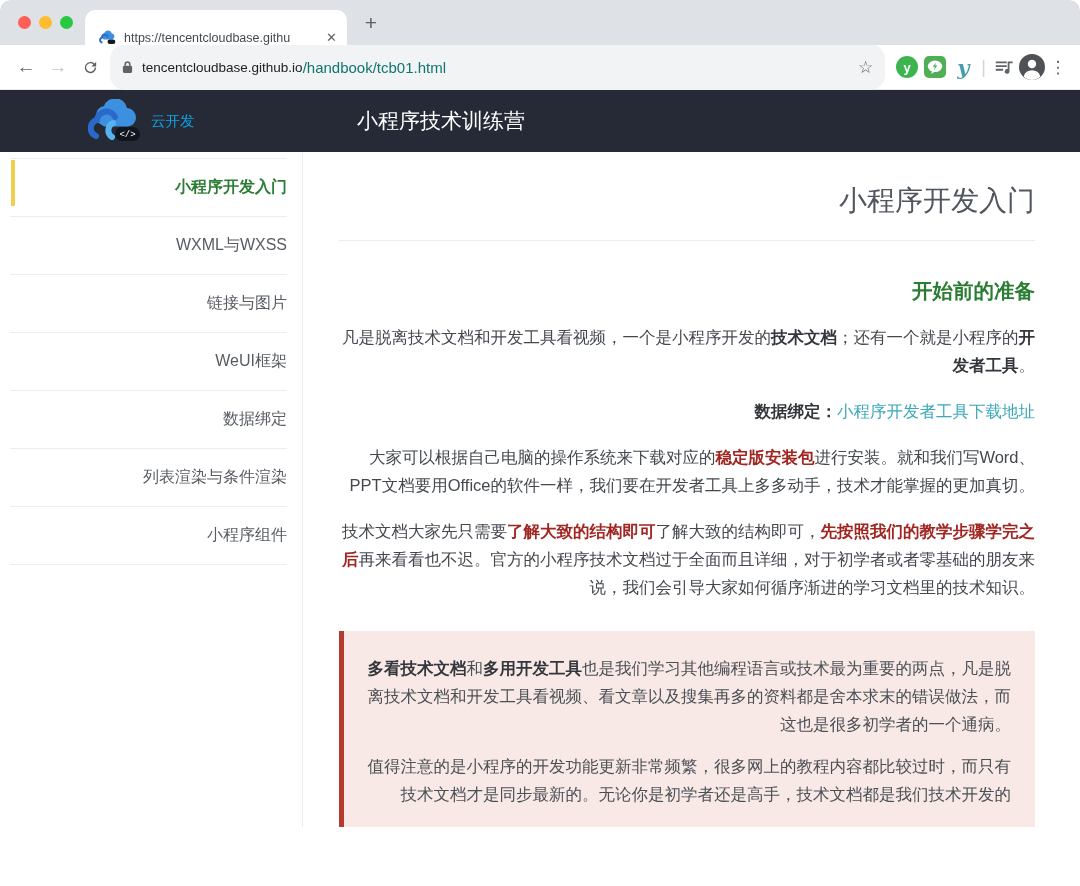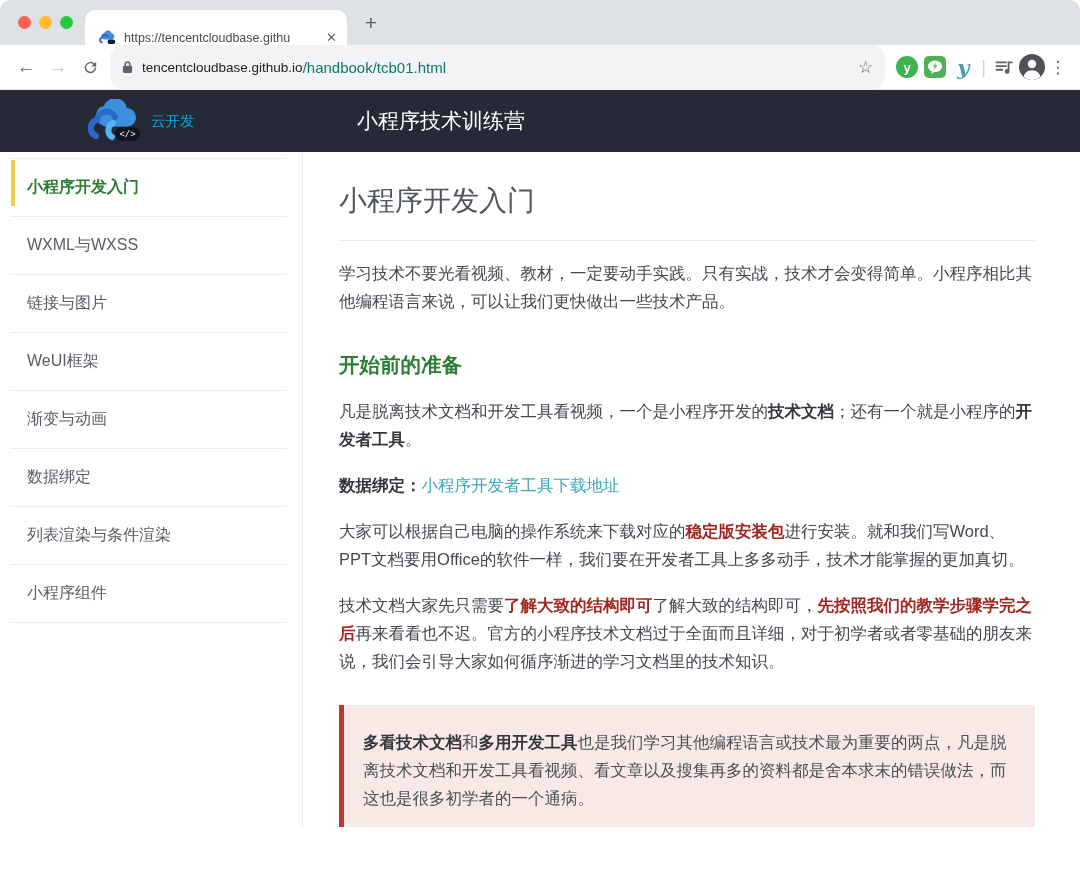--- a/index.html
+++ b/index.html
@@ -37,21 +37,21 @@
   .tb-sep { color:#d0d3d8; font-size:18px; margin:0 4px; }
   .menu-dots { font-size:17px; color:#5f6368; width:24px; text-align:center; letter-spacing:0; }
 
   
   .site-header { position:relative; height:62px; background:#252a36; display:flex; align-items:center; }
   .logo { display:flex; align-items:center; gap:11px; margin-left:88px; }
   .logo-text { color:#0ea5e9; font-size:14.5px; }
   .site-title { position:absolute; left:345px; color:#fff; font-size:21px; font-weight:400;margin-left:12px; }
 
   
-  .layout { display:flex; height:675px; }
+  .layout { display:flex; height:675px;text-align:right; }
   .sidebar { width:303px; flex:0 0 303px; background:#fff; border-right:1px solid #ececec; }
   .side-list { list-style:none; margin:6px 15px 0 10px; border-top:1px solid #ededed; }
   .side-item { position:relative; padding:18px 0 18px 17px; border-bottom:1px solid #ededed;
     font-size:16px; color:#585c62; cursor:default; }
   .side-item.active { color:#2b7d33; font-weight:600; }
   .side-item.active::before { content:""; position:absolute; left:1px; top:1px; bottom:10px;
     width:3.5px; background:#f0cf4c; }
 
   .main { flex:1; padding:16px 45px 0 36px; overflow:hidden; }
   .main h1 { font-size:28px; font-weight:400; color:#50565e; margin:14px 0 20px; }
@@ -158,32 +158,30 @@
   </div>
 
   <div class="layout">
 
     <aside class="sidebar">
       <ul class="side-list">
         <li class="side-item active">小程序开发入门</li>
         <li class="side-item">WXML与WXSS</li>
         <li class="side-item">链接与图片</li>
         <li class="side-item">WeUI框架</li>
-        <li class="side-item">渐变与动画</li>
         <li class="side-item">数据绑定</li>
         <li class="side-item">列表渲染与条件渲染</li>
         <li class="side-item">小程序组件</li>
       </ul>
     </aside>
 
     <main class="main">
       <h1>小程序开发入门</h1>
       <hr class="rule">
 
-      <p>学习技术不要光看视频、教材，一定要动手实践。只有实战，技术才会变得简单。小程序相比其他编程语言来说，可以让我们更快做出一些技术产品。</p>
 
       <h2>开始前的准备</h2>
 
       <p><span>凡是脱离技术文档和开发工具看视频，一个是小程序开发的</span><strong>技术文档</strong><span>；还有一个就是小程序的</span><strong>开发者工具</strong><span>。</span></p>
 
       <p><strong>数据绑定：</strong><a class="link">小程序开发者工具下载地址</a></p>
 
       <p><span>大家可以根据自己电脑的操作系统来下载对应的</span><span class="red">稳定版安装包</span><span>进行安装。就和我们写Word、PPT文档要用Office的软件一样，我们要在开发者工具上多多动手，技术才能掌握的更加真切。</span></p>
 
 

